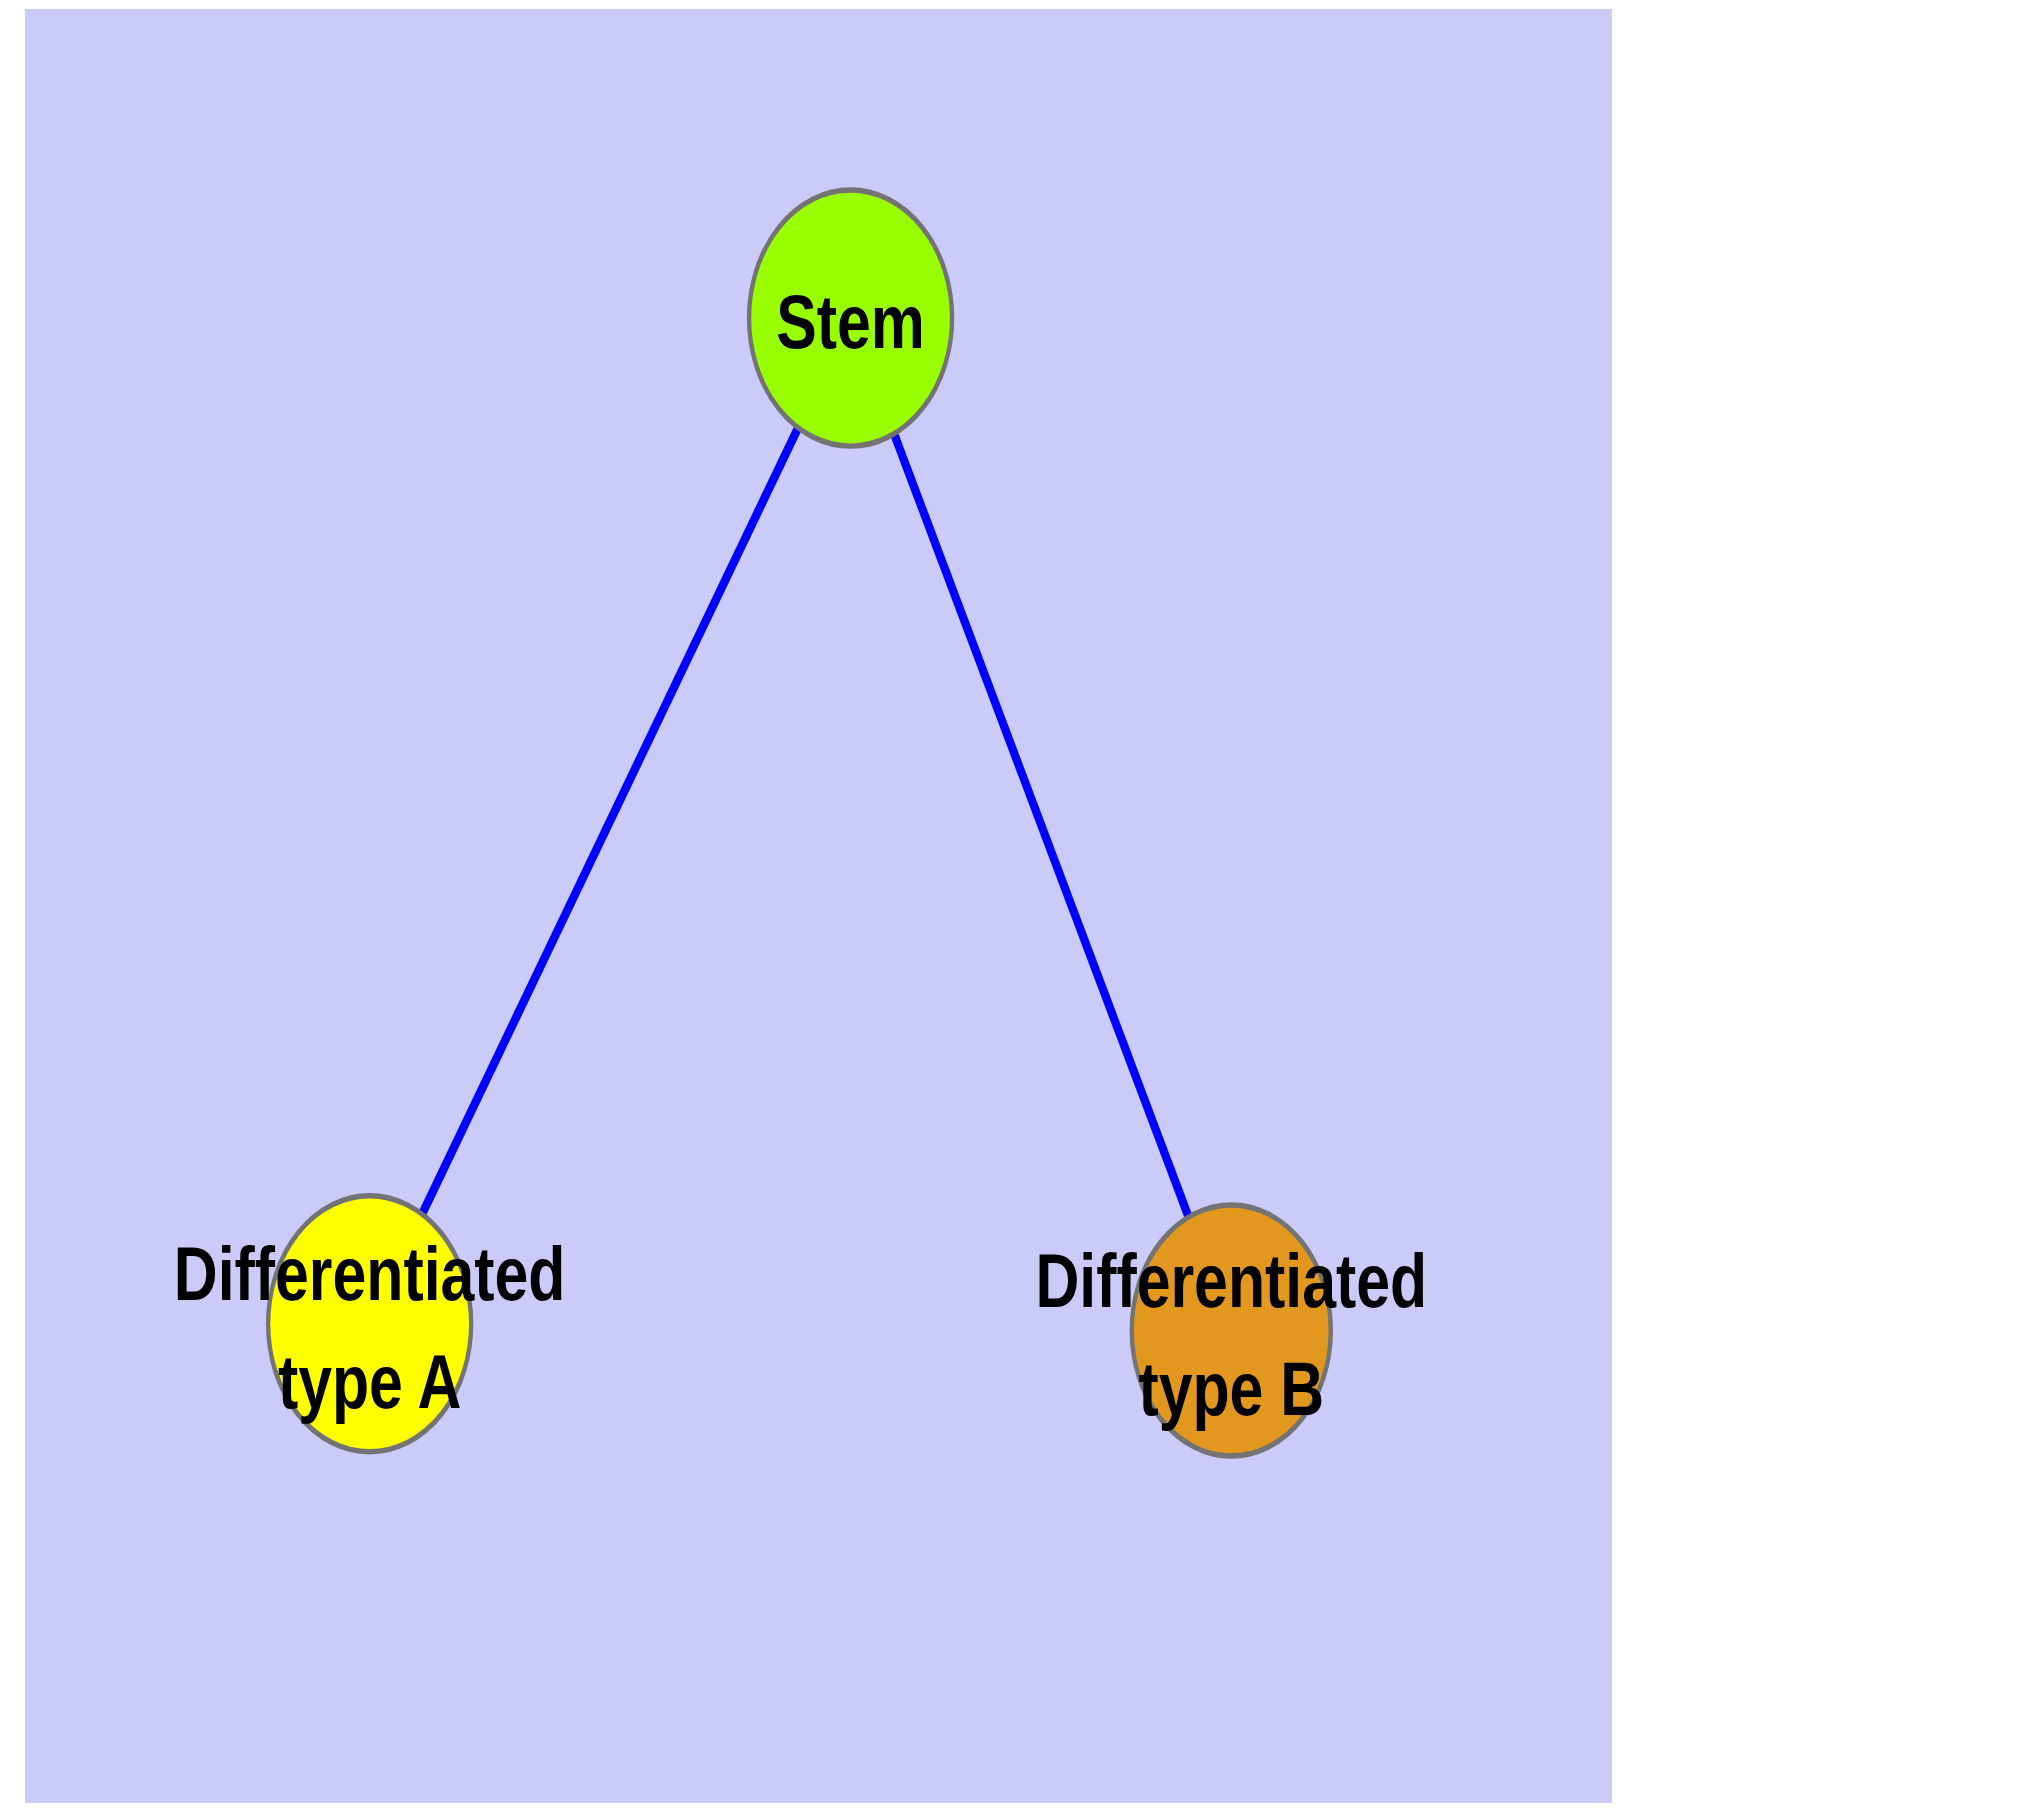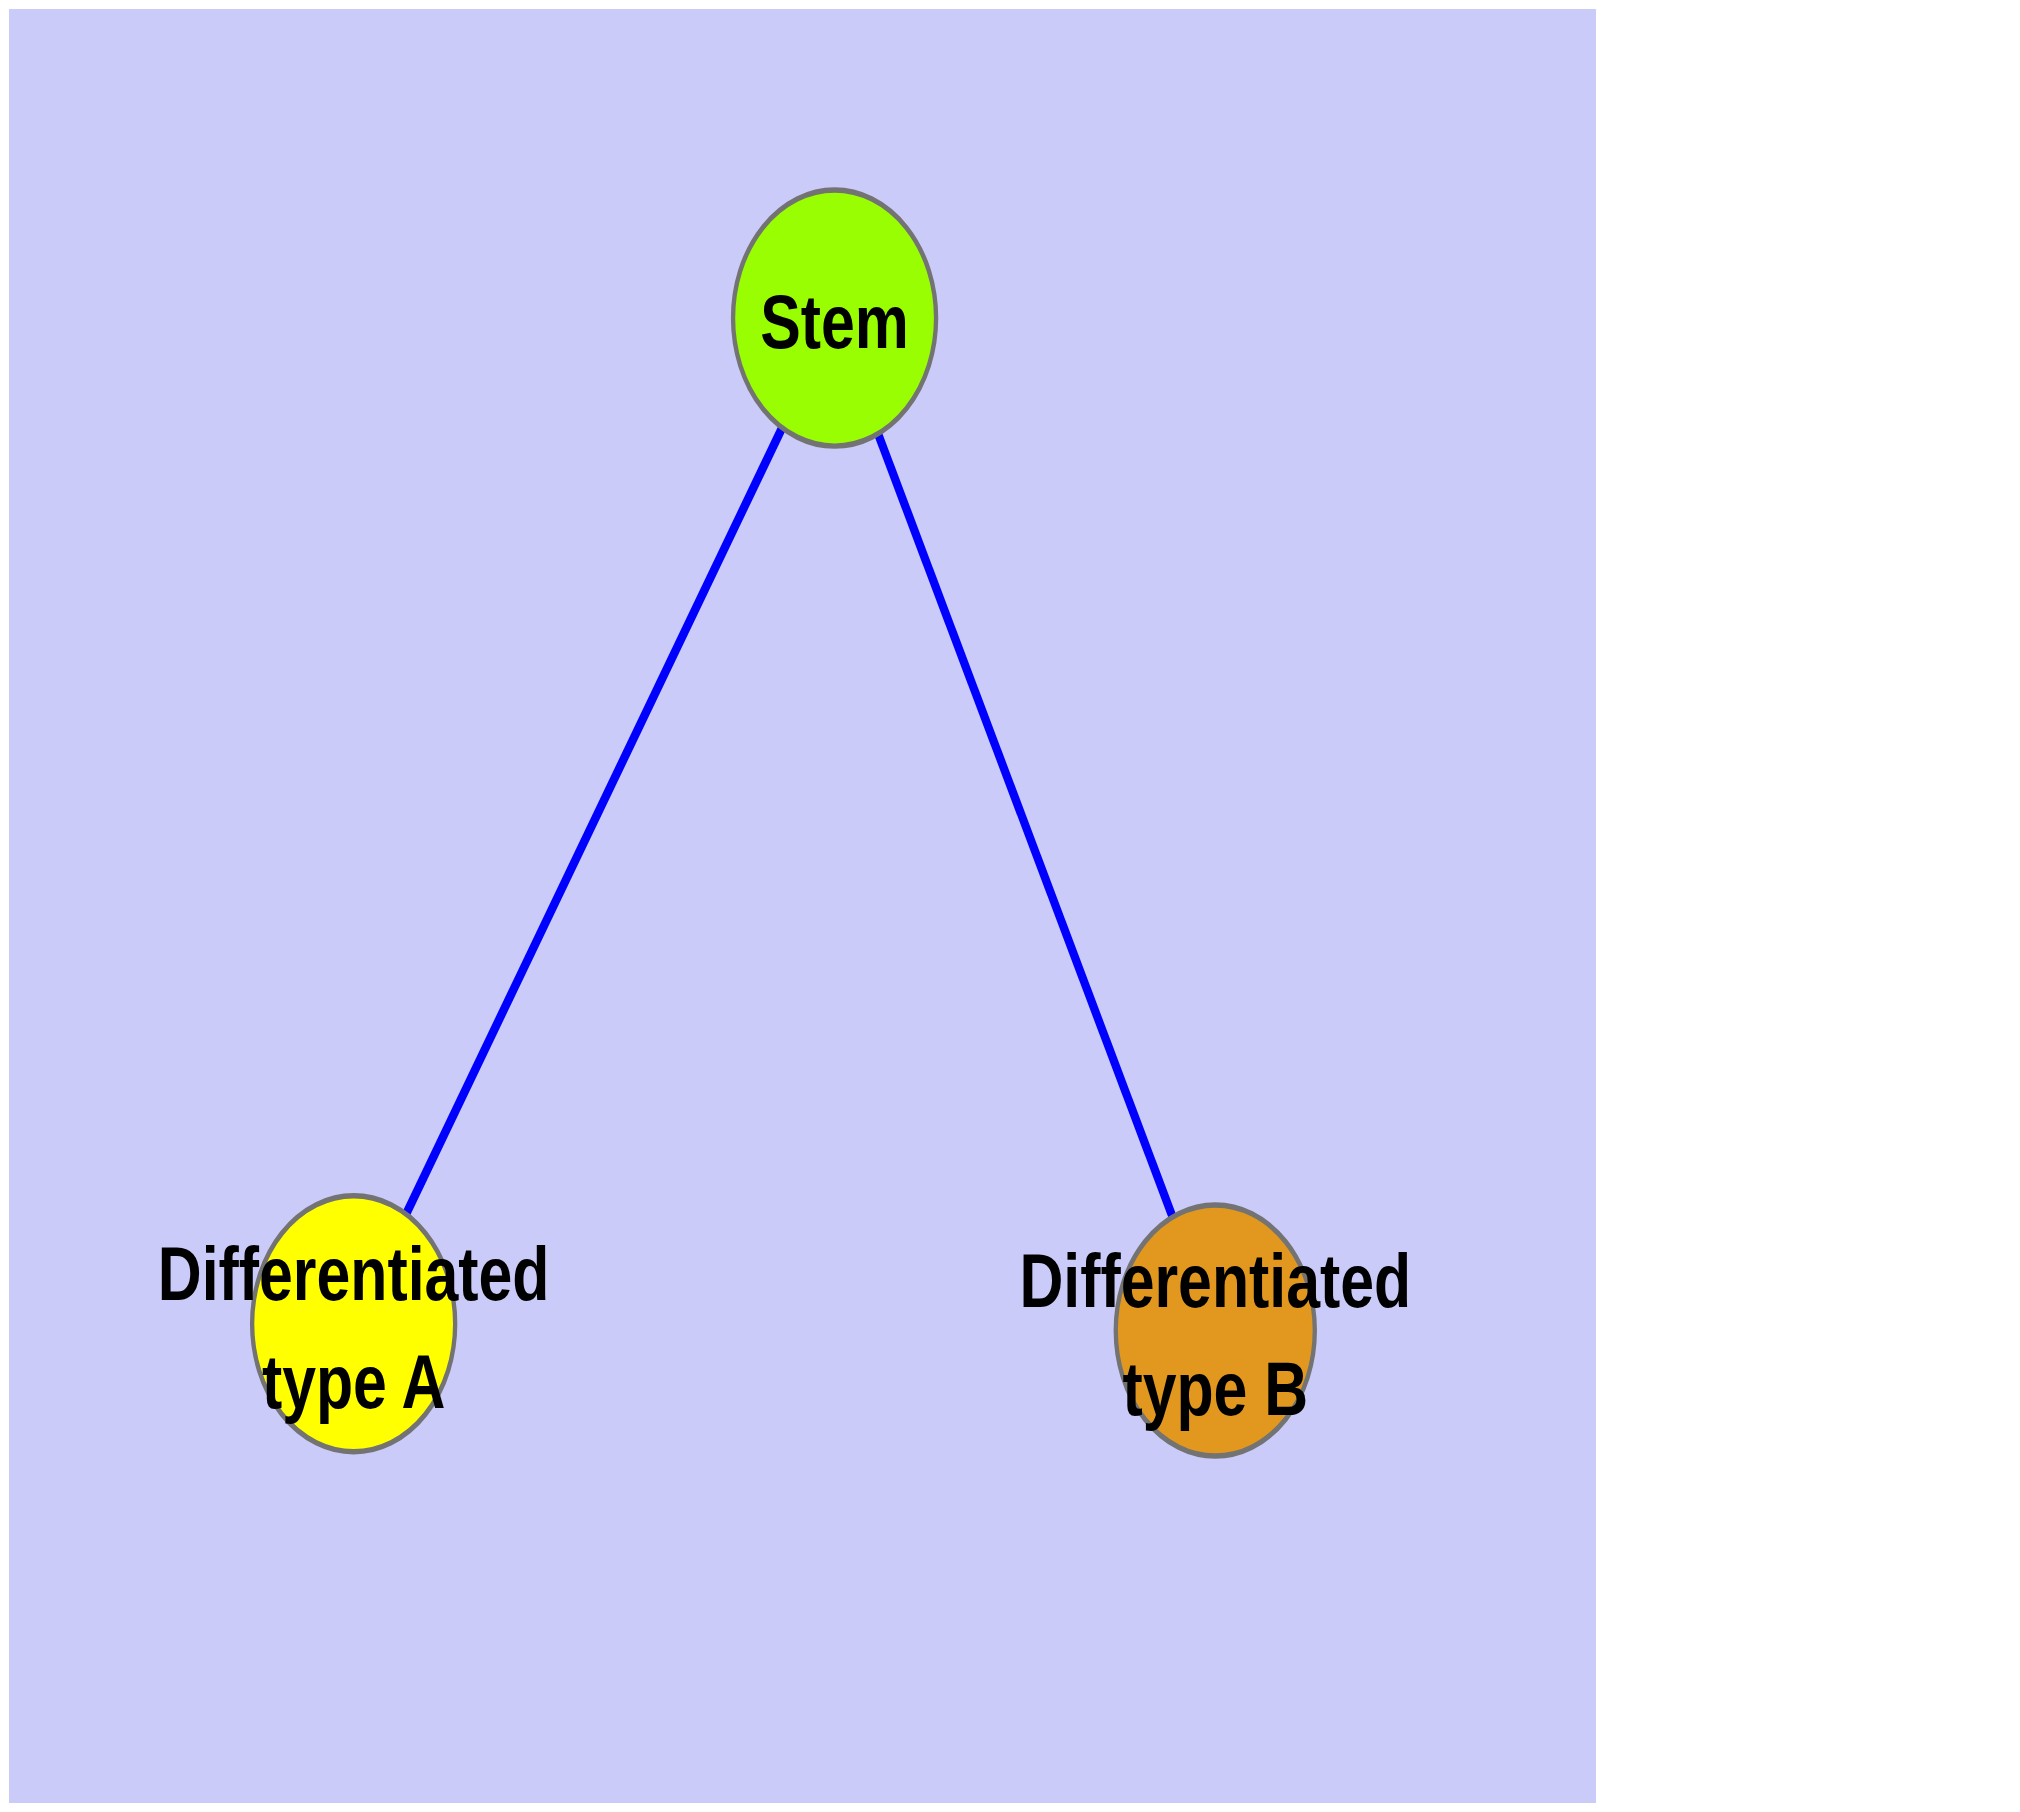--- a/index.html
+++ b/index.html
@@ -6,21 +6,21 @@
     margin: 0;
     padding: 0;
     background: #ffffff;
     width: 2021px;
     height: 1812px;
     overflow: hidden;
     font-family: "Liberation Sans", sans-serif;
   }
   .figure-frame {
     position: absolute;
-    left: 0; top: 0;
+    left: 16px; top: 0;
     width: 1605px;
     height: 1812px;
     background: #ffffff;
     box-sizing: border-box;
     padding: 9px;
   }
   .diagram-canvas {
     width: 100%;
     height: 100%;
   }

